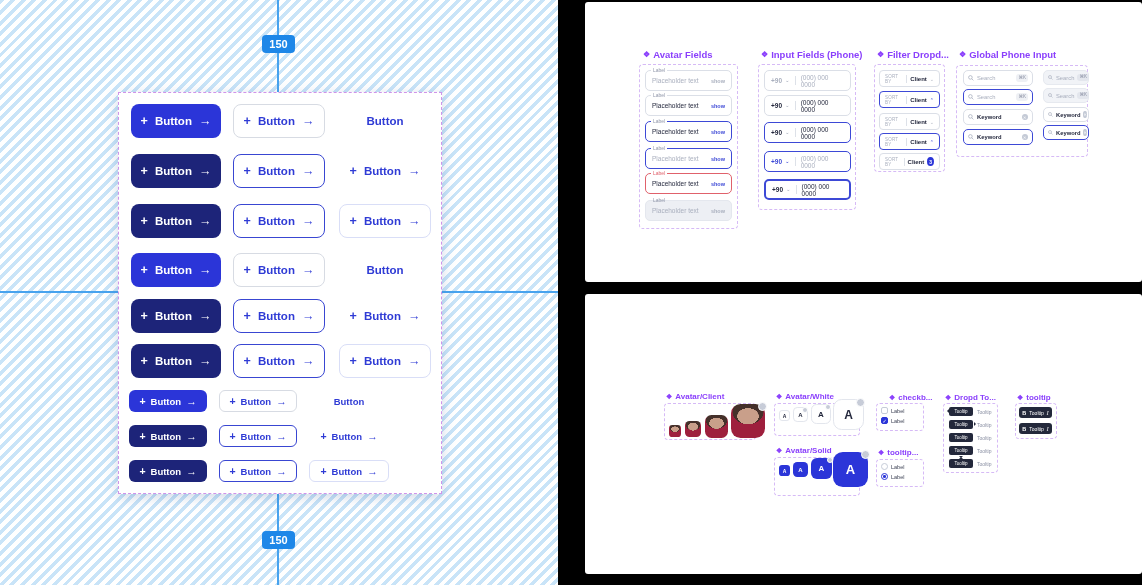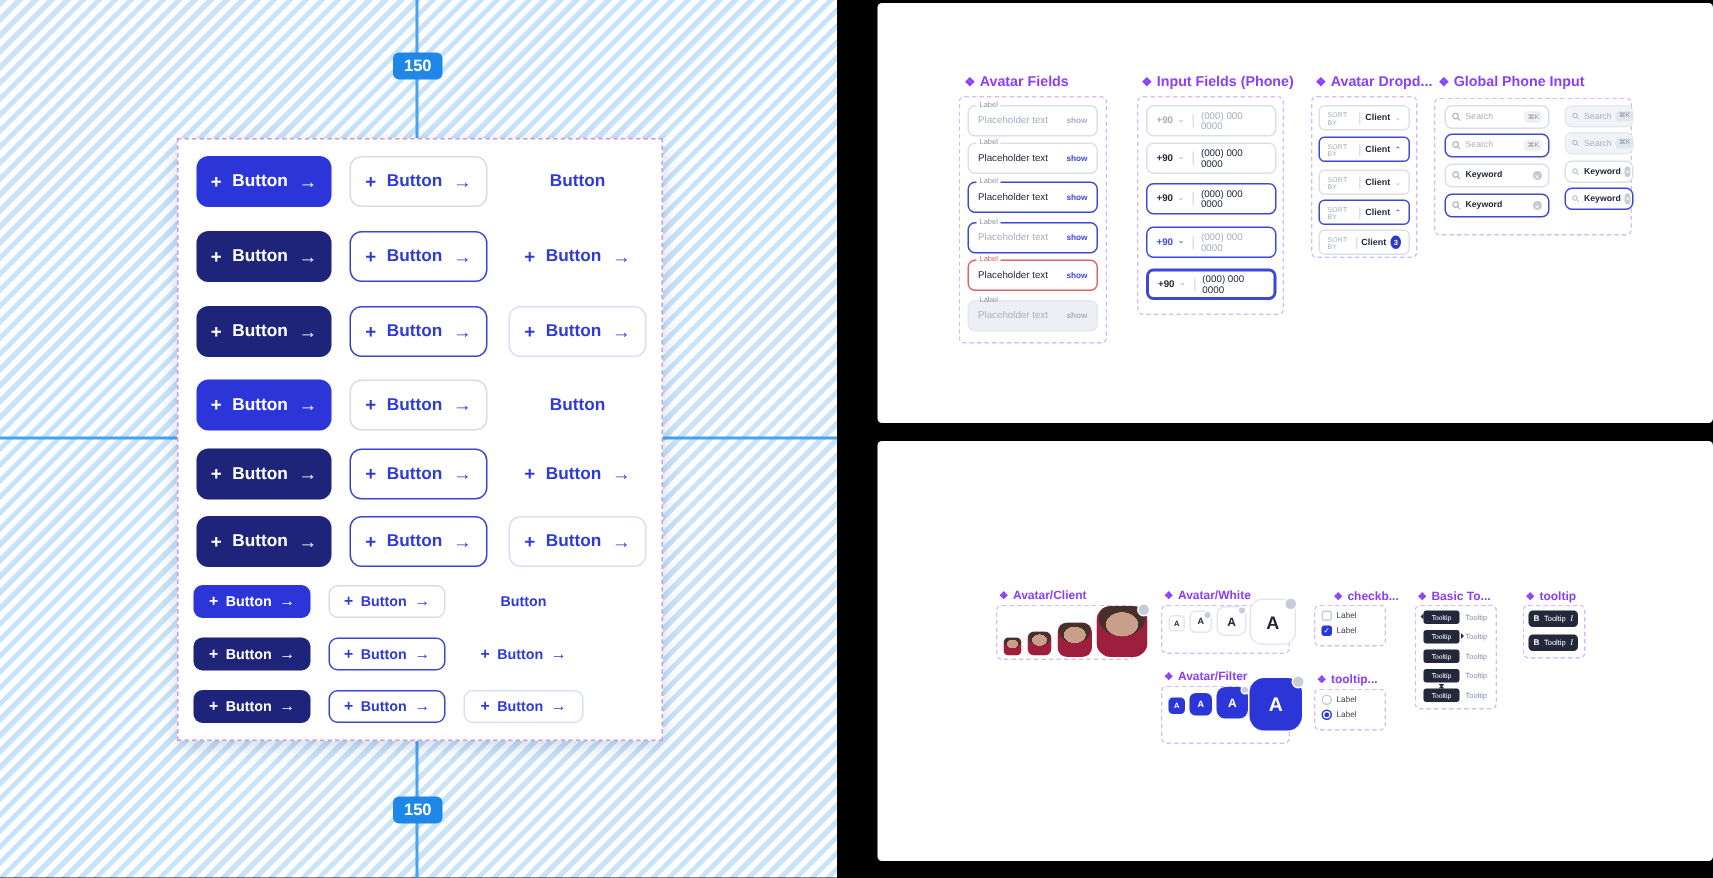--- a/index.html
+++ b/index.html
@@ -339,21 +339,21 @@
     </div>
   <div class="phf p-active" style="left:179px;top:177px">
       <span class="ph-code">+90</span>
       <span class="ph-chev">⌄</span>
       <span class="ph-div"></span>
       <span class="ph-num">(000) 000 0000</span>
     </div>
 
   <div class="sec-h" style="left:292px;top:47px">
       <span class="dm">❖</span>
-      <span>Avatar Dropd...</span>
+      <span>Filter Dropd...</span>
     </div>
   <div class="dash" style="left:289px;top:62px;width:71px;height:108px"></div>
   <div class="flt" style="left:294px;top:68px">
       <span class="flt-pre">SORT BY</span>
       <span class="flt-div"></span>
       <span class="flt-val">Client</span>
       <span class="flt-chev">⌄</span>
     </div>
   <div class="flt f-open" style="left:294px;top:89px">
       <span class="flt-pre">SORT BY</span>
@@ -481,21 +481,21 @@
       <span>A</span>
       <span class="dot s"></span>
     </div>
   <div class="av av-wh" style="left:248px;top:105px;width:31px;height:31px;font-size:12px">
       <span>A</span>
       <span class="dot"></span>
     </div>
 
   <div class="sec-h" style="left:191px;top:152px">
       <span class="dm">❖</span>
-      <span>Avatar/Filter</span>
+      <span>Avatar/Solid</span>
     </div>
   <div class="dash" style="left:189px;top:163px;width:86px;height:39px"></div>
   <div class="av av-sd" style="left:194px;top:171px;width:11px;height:11px;font-size:5px">
       <span>A</span>
     </div>
   <div class="av av-sd" style="left:208px;top:168px;width:15px;height:15px;font-size:6px">
       <span>A</span>
     </div>
   <div class="av av-sd" style="left:226px;top:164px;width:21px;height:21px;font-size:8px">
       <span>A</span>
@@ -529,21 +529,21 @@
       <span class="rd"></span>
       <span class="ctl-label">Label</span>
     </div>
   <div class="ctl-row" style="left:296px;top:179px">
       <span class="rd on"></span>
       <span class="ctl-label">Label</span>
     </div>
 
   <div class="sec-h" style="left:360px;top:99px">
       <span class="dm">❖</span>
-      <span>Basic To...</span>
+      <span>Dropd To...</span>
     </div>
   <div class="dash" style="left:358px;top:109px;width:55px;height:70px"></div>
   <div class="tt-pill" style="left:364px;top:113px">
       <i class="arr arr-left"></i>
       <span>Tooltip</span>
     </div>
     <span class="tt-cap" style="left:392px;top:115px">Tooltip</span>
   <div class="tt-pill" style="left:364px;top:126px">
       <i class="arr arr-right"></i>
       <span>Tooltip</span>

